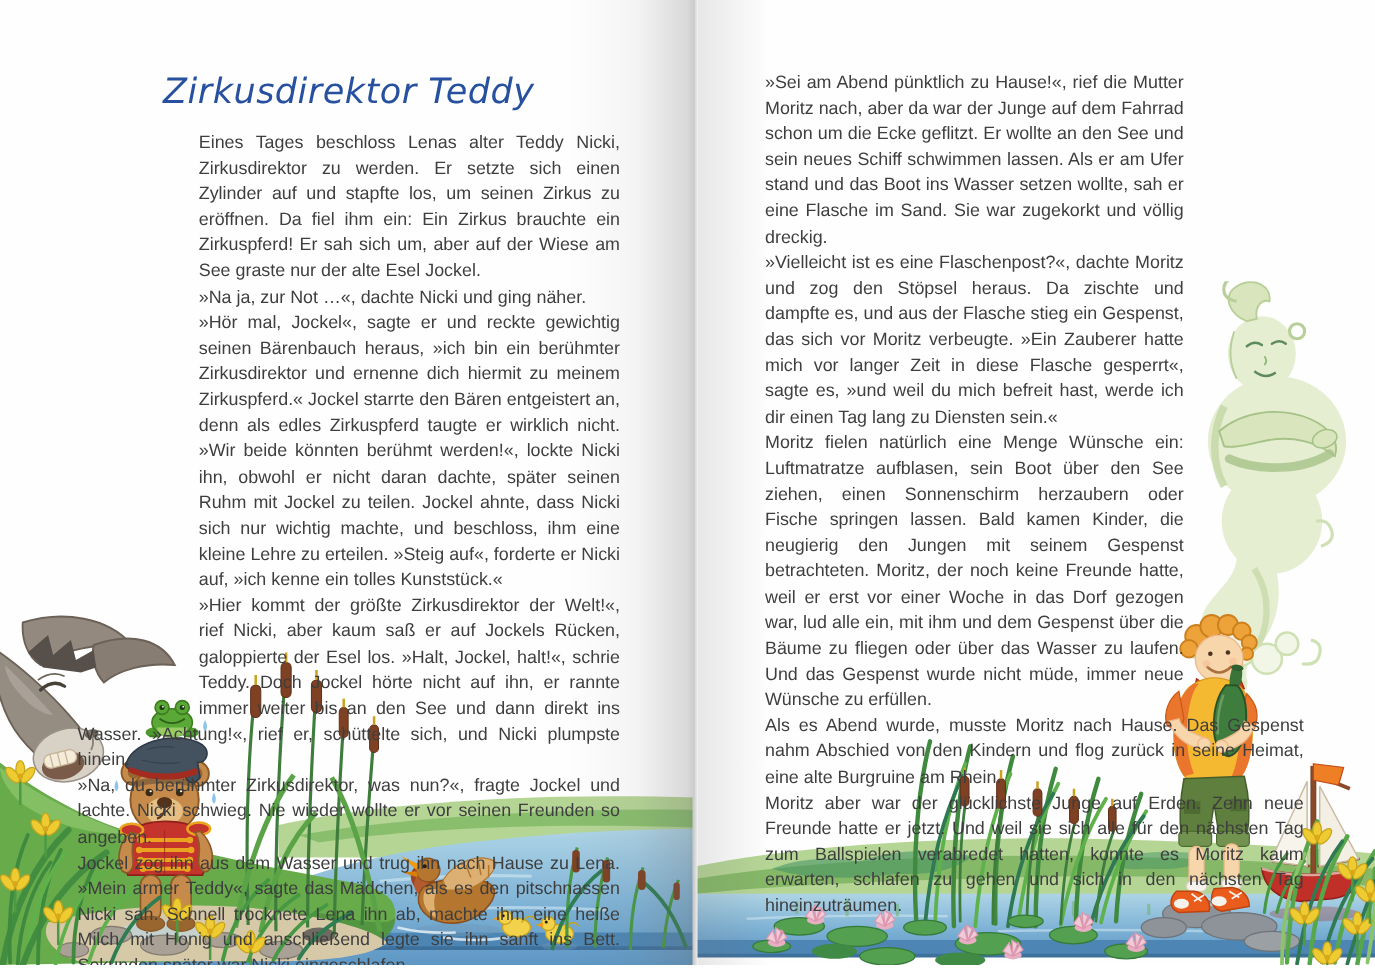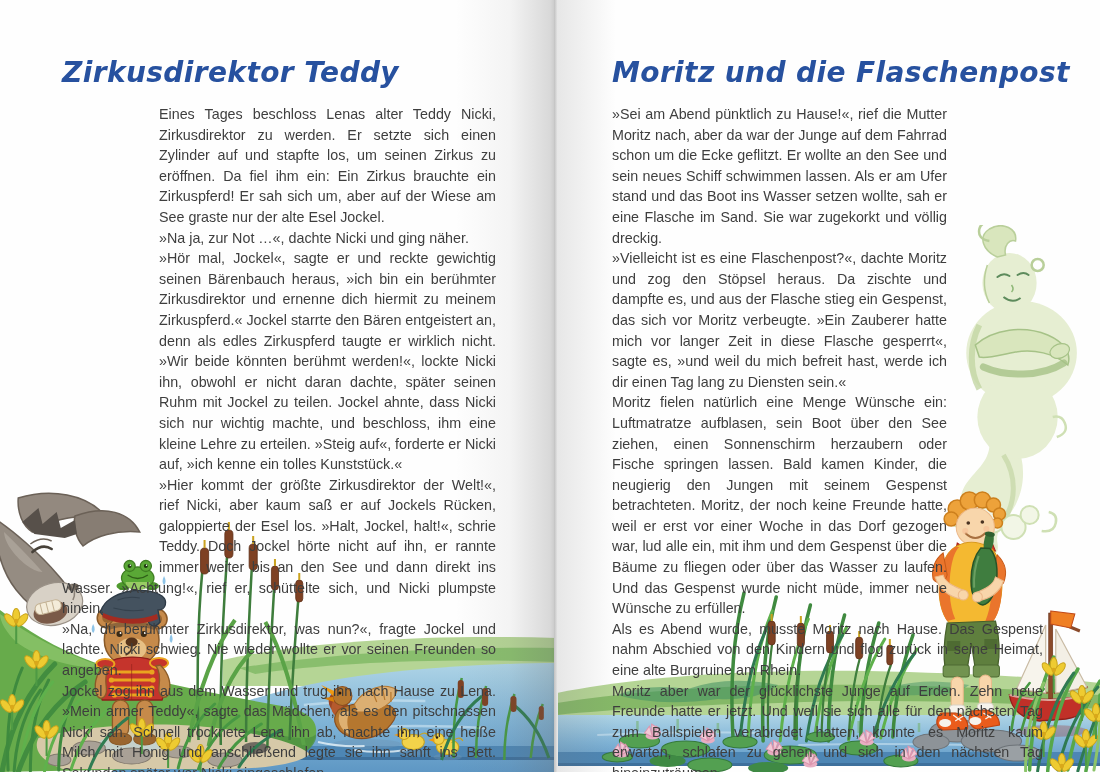--- a/index.html
+++ b/index.html
@@ -5,21 +5,21 @@
   html,body{margin:0;padding:0;}
   body{width:1100px;height:777px;position:relative;background:#ffffff;overflow:hidden;
        font-family:"Liberation Sans",sans-serif;}
   .spread{position:absolute;inset:0;background:#fefefe;}
 
   
   .page{position:absolute;top:56px;z-index:10;}
   .page.left{left:62px;width:434px;}
   .page.right{left:612px;width:431px;}
   h1.story-title{margin:0 0 15px 0;font-family:"DejaVu Sans",sans-serif;font-style:italic;
-       font-weight:700;font-size:28px;letter-spacing:.4px;color:#27519f;white-space:nowrap;}
+       font-weight:400;font-size:28px;letter-spacing:.4px;color:#27519f;white-space:nowrap;text-align:center;}
   .story{font-size:14.3px;line-height:20.6px;color:#3e3e3e;text-align:justify;
        font-family:"Liberation Sans",sans-serif;}
   .story p{margin:0;}
   .wrap-spacer-left{float:left;width:97px;height:92px;margin-top:372px;}
   .wrap-spacer-right{float:right;width:96px;height:380px;margin-top:124px;}
 
   
   .scene{position:absolute;z-index:5;pointer-events:none;}
   #scene-left{left:0;top:490px;width:557px;height:282px;}
   #scene-right{left:557px;top:225px;width:543px;height:547px;}
@@ -532,21 +532,20 @@
       <p>»Na ja, zur Not …«, dachte Nicki und ging näher.</p>
       <p>»Hör mal, Jockel«, sagte er und reckte gewichtig seinen Bärenbauch heraus, »ich bin ein berühmter Zirkusdirektor und ernenne dich hiermit zu meinem Zirkuspferd.« Jockel starrte den Bären entgeistert an, denn als edles Zirkuspferd taugte er wirklich nicht. »Wir beide könnten berühmt werden!«, lockte Nicki ihn, obwohl er nicht daran dachte, später seinen Ruhm mit Jockel zu teilen. Jockel ahnte, dass Nicki sich nur wichtig machte, und beschloss, ihm eine kleine Lehre zu erteilen. »Steig auf«, forderte er Nicki auf, »ich kenne ein tolles Kunststück.«</p>
       <p>»Hier kommt der größte Zirkusdirektor der Welt!«, rief Nicki, aber kaum saß er auf Jockels Rücken, galoppierte der Esel los. »Halt, Jockel, halt!«, schrie Teddy. Doch Jockel hörte nicht auf ihn, er rannte immer weiter bis an den See und dann direkt ins Wasser. »Achtung!«, rief er, schüttelte sich, und Nicki plumpste hinein.</p>
       <p>»Na, du berühmter Zirkusdirektor, was nun?«, fragte Jockel und lachte. Nicki schwieg. Nie wieder wollte er vor seinen Freunden so angeben.</p>
       <p>Jockel zog ihn aus dem Wasser und trug ihn nach Hause zu Lena. »Mein armer Teddy«, sagte das Mädchen, als es den pitschnassen Nicki sah. Schnell trocknete Lena ihn ab, machte ihm eine heiße Milch mit Honig und anschließend legte sie ihn sanft ins Bett. Sekunden später war Nicki eingeschlafen.</p>
 
     </div>
   </section>
 
   <section class="page right">
-    <h1 class="story-title">Moritz und die Flaschenpost</h1>
     <div class="story">
       <div class="wrap-spacer-right"></div>
       <p>»Sei am Abend pünktlich zu Hause!«, rief die Mutter Moritz nach, aber da war der Junge auf dem Fahrrad schon um die Ecke geflitzt. Er wollte an den See und sein neues Schiff schwimmen lassen. Als er am Ufer stand und das Boot ins Wasser setzen wollte, sah er eine Flasche im Sand. Sie war zugekorkt und völlig dreckig.</p>
       <p>»Vielleicht ist es eine Flaschenpost?«, dachte Moritz und zog den Stöpsel heraus. Da zischte und dampfte es, und aus der Flasche stieg ein Gespenst, das sich vor Moritz verbeugte. »Ein Zauberer hatte mich vor langer Zeit in diese Flasche gesperrt«, sagte es, »und weil du mich befreit hast, werde ich dir einen Tag lang zu Diensten sein.«</p>
       <p>Moritz fielen natürlich eine Menge Wünsche ein: Luftmatratze aufblasen, sein Boot über den See ziehen, einen Sonnenschirm herzaubern oder Fische springen lassen. Bald kamen Kinder, die neugierig den Jungen mit seinem Gespenst betrachteten. Moritz, der noch keine Freunde hatte, weil er erst vor einer Woche in das Dorf gezogen war, lud alle ein, mit ihm und dem Gespenst über die Bäume zu fliegen oder über das Wasser zu laufen. Und das Gespenst wurde nicht müde, immer neue Wünsche zu erfüllen.</p>
       <p>Als es Abend wurde, musste Moritz nach Hause. Das Gespenst nahm Abschied von den Kindern und flog zurück in seine Heimat, eine alte Burgruine am Rhein.</p>
       <p>Moritz aber war der glücklichste Junge auf Erden. Zehn neue Freunde hatte er jetzt. Und weil sie sich alle für den nächsten Tag zum Ballspielen verabredet hatten, konnte es Moritz kaum erwarten, schlafen zu gehen und sich in den nächsten Tag hineinzuträumen.</p>
 
     </div>
   </section>

